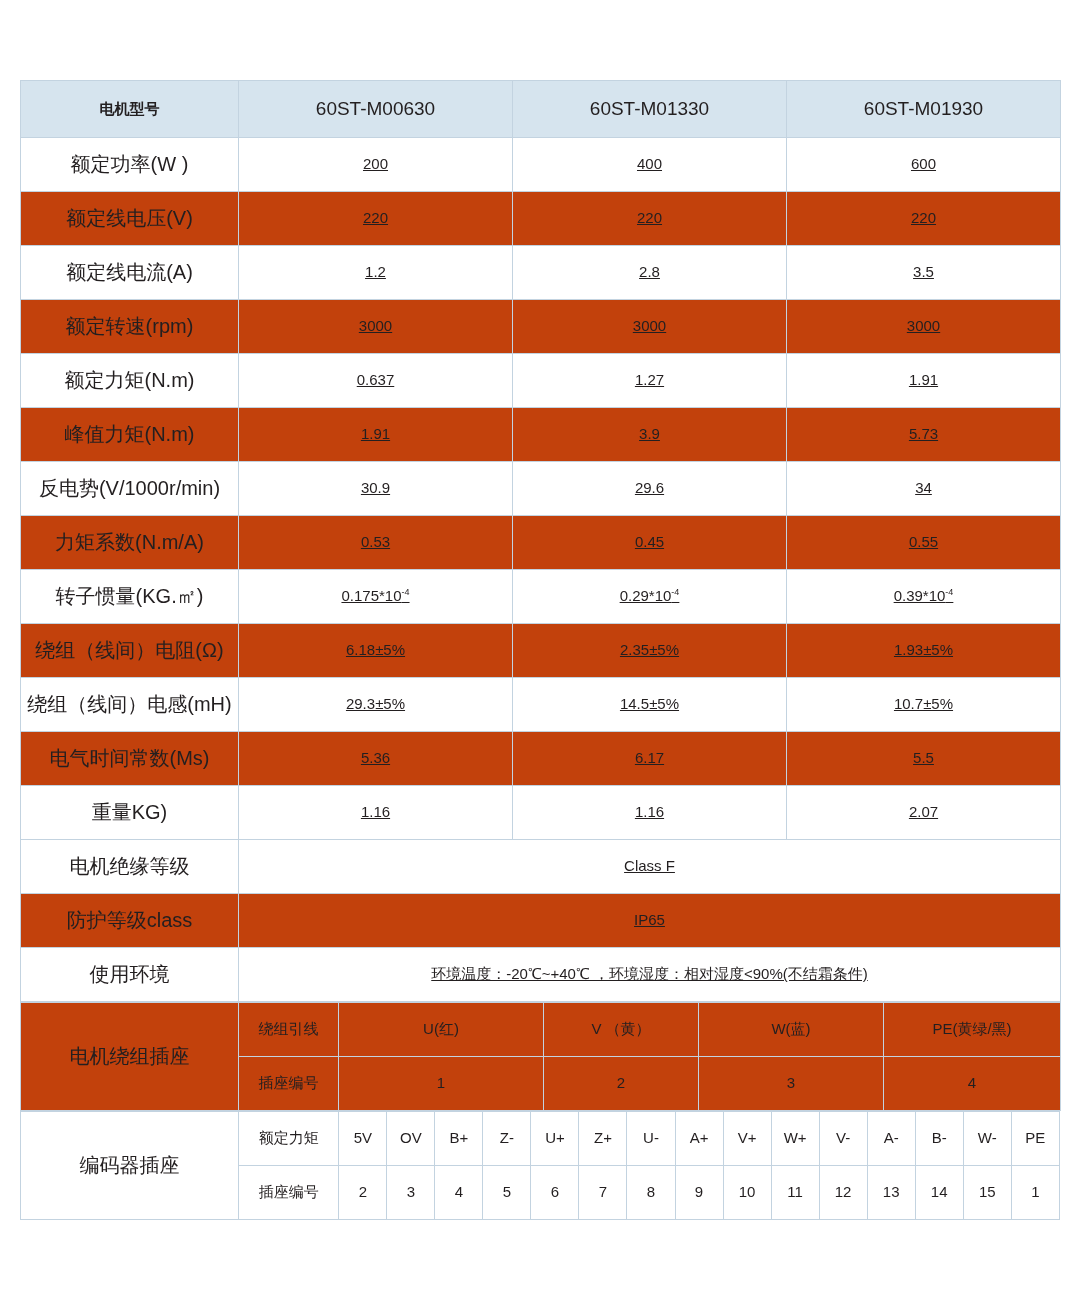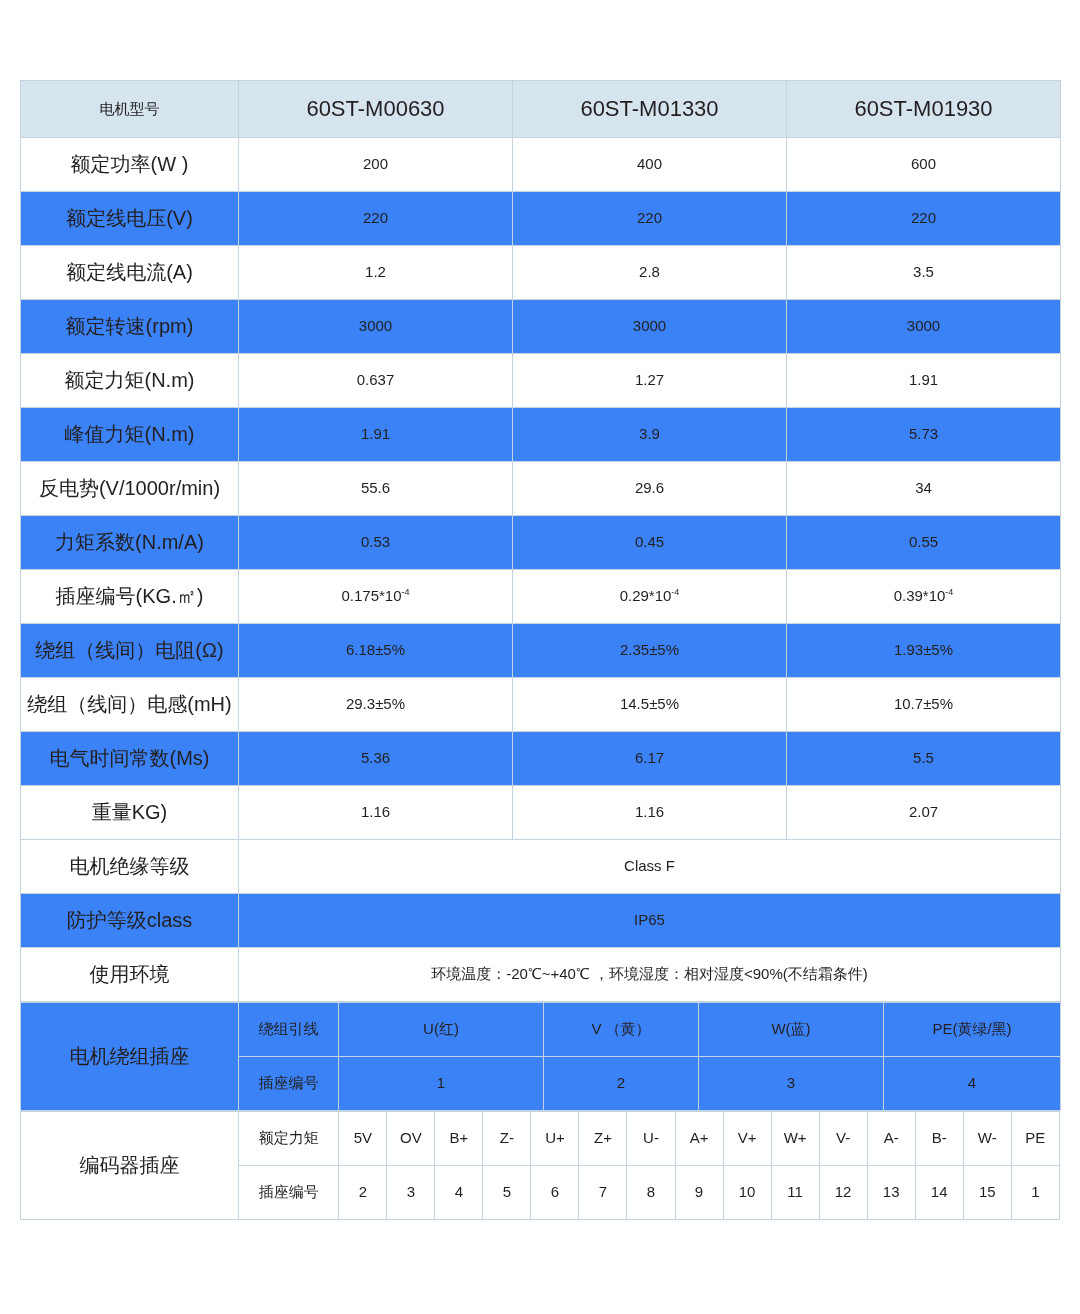--- a/index.html
+++ b/index.html
@@ -38,33 +38,35 @@
   }
   td.label {
     text-align: left;
     padding-left: 28px;
     width: 218px;
     font-size: 20px;
   }
   tr.head td {
     background: #d6e4ee;
     height: 56px;
-    font-size: 22px;
+    font-size: 19px;
   }
   tr.head td.label {
     font-size: 15px;
+    font-weight: bold;
   }
   tr.alt td {
-    background: #3b82f6;
+    background: #c2410c;
   }
   tr.white td {
     background: #ffffff;
   }
   .val {
     font-size: 15px;
+    text-decoration: underline;
   }
   sup {
     font-size: 9px;
     vertical-align: super;
   }
   
   td.subcell {
     height: 52px;
     font-size: 15px;
     margin-top: 18px;
@@ -132,34 +134,34 @@
 
       <tr class="alt">
         <td class="label">峰值力矩(N.m)</td>
         <td class="val">1.91</td>
         <td class="val">3.9</td>
         <td class="val">5.73</td>
       </tr>
 
       <tr class="white">
         <td class="label">反电势(V/1000r/min)</td>
-        <td class="val">55.6</td>
+        <td class="val">30.9</td>
         <td class="val">29.6</td>
         <td class="val">34</td>
       </tr>
 
       <tr class="alt">
         <td class="label">力矩系数(N.m/A)</td>
         <td class="val">0.53</td>
         <td class="val">0.45</td>
         <td class="val">0.55</td>
       </tr>
 
       <tr class="white">
-        <td class="label">插座编号(KG.㎡)</td>
+        <td class="label">转子惯量(KG.㎡)</td>
         <td class="val"><span>0.175*10</span><sup>-4</sup></td>
         <td class="val"><span>0.29*10</span><sup>-4</sup></td>
         <td class="val"><span>0.39*10</span><sup>-4</sup></td>
       </tr>
 
       <tr class="alt">
         <td class="label">绕组（线间）电阻(Ω)</td>
         <td class="val">6.18±5%</td>
         <td class="val">2.35±5%</td>
         <td class="val">1.93±5%</td>

